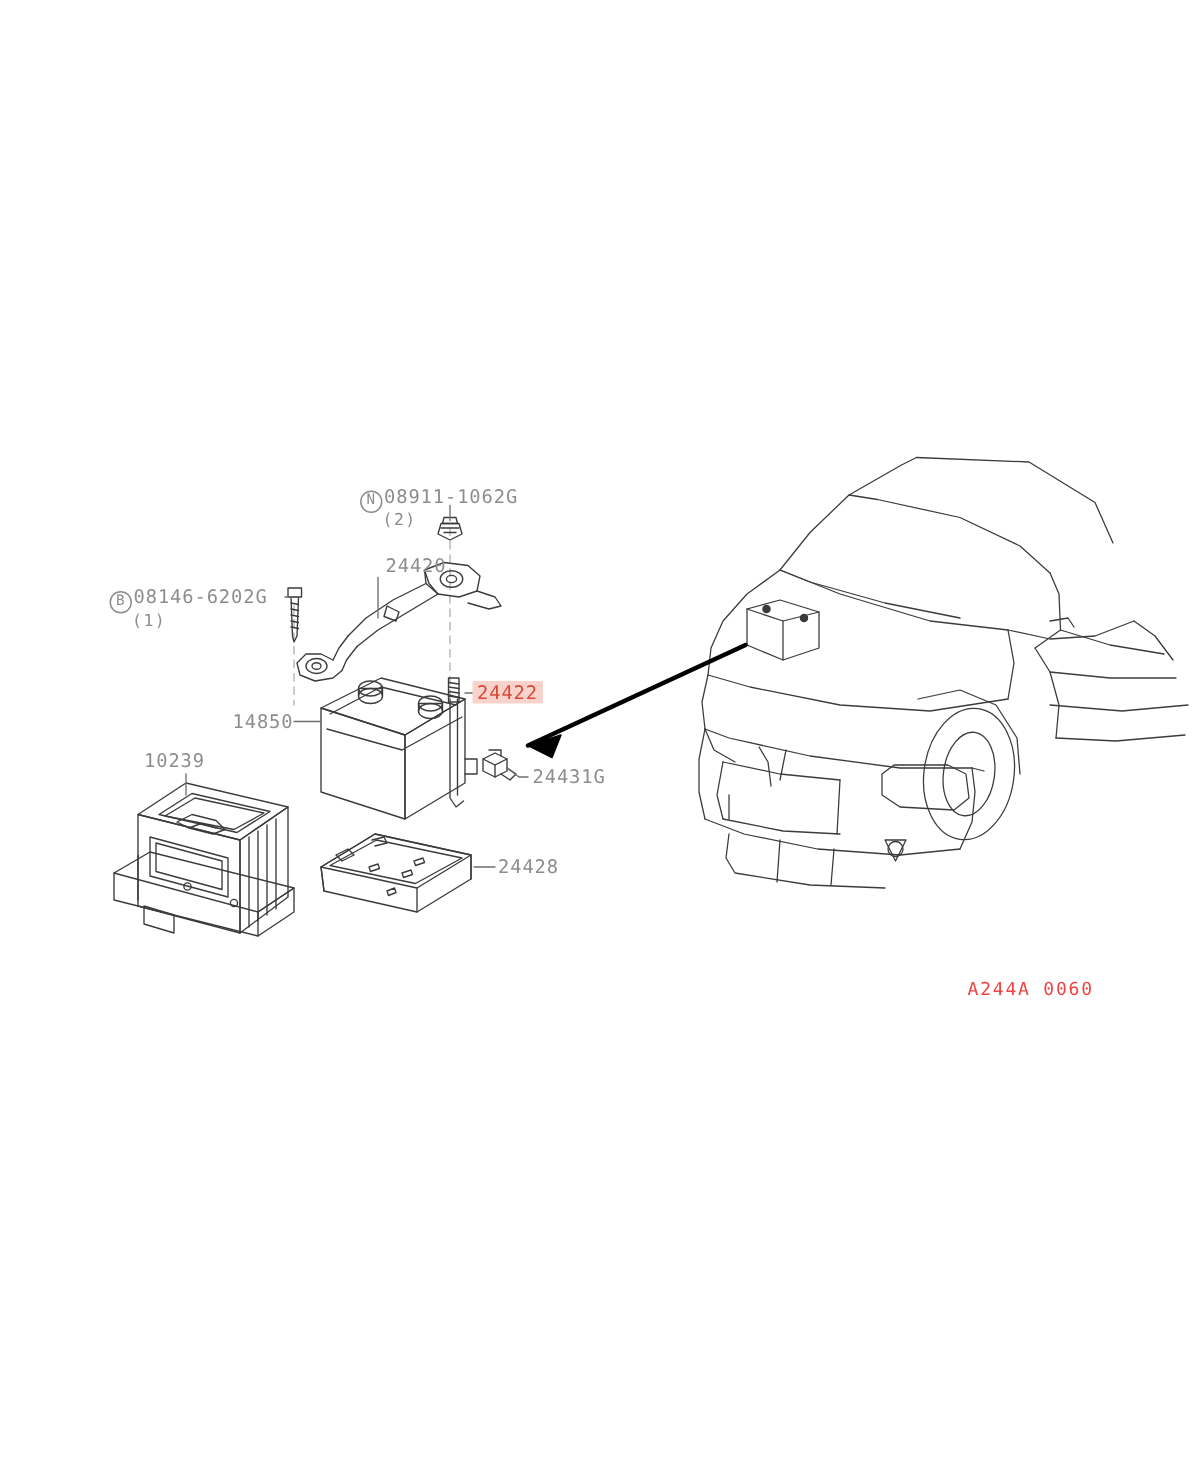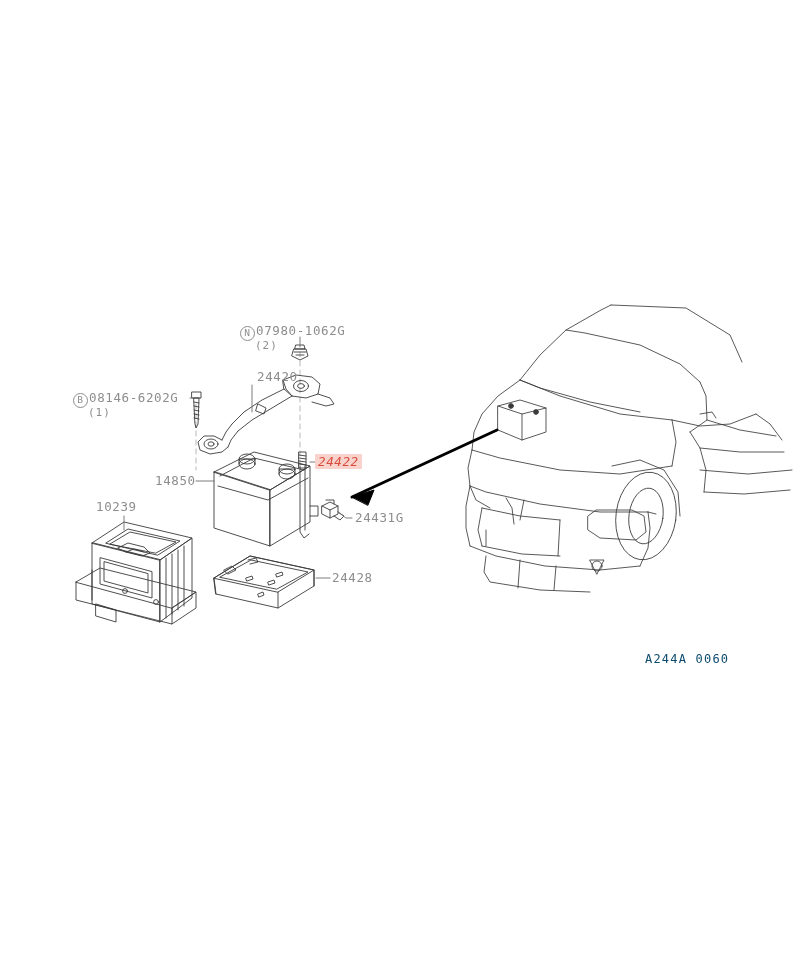--- a/index.html
+++ b/index.html
@@ -17,37 +17,36 @@
     letter-spacing:0.6px;
     white-space:nowrap;
     line-height:1.05;
   }
   .lbl .qty{display:block;font-size:11px;letter-spacing:1px;margin-top:-1px;}
   .lbl.hl{
     color:#d84a3a;
     background:#f9d2cc;
     padding:1px 3px 1px 3px;
     border-radius:1px;
-    font-style:italic;
   }
   .circ{
     display:inline-block;
     width:13px;height:13px;
     border:1px solid #8d8d8d;
     border-radius:50%;
     text-align:center;
     line-height:12px;
     font-size:9.5px;
     margin-right:1px;
     vertical-align:-1px;
     color:#8d8d8d;
   }
   #diagcode{
     position:absolute;left:645px;top:652px;
-    color:#0c4a6e;font-size:12px;letter-spacing:1.2px;
+    color:#ef4444;font-size:12px;letter-spacing:1.2px;
     font-family:"DejaVu Sans Mono","Liberation Mono",monospace;
     white-space:nowrap;
   }
   
   #wm{position:absolute;left:300px;top:598px;width:215px;height:80px;}
   #wm .wtop{
     position:absolute;left:8px;top:0px;
     font-family:"DejaVu Sans","Liberation Sans",sans-serif;
     font-weight:bold;font-style:italic;font-size:36px;
     color:#1a1a1a;letter-spacing:-1px;
@@ -282,21 +281,21 @@
         <path d="M196 481 L 214 481"></path>
         <path d="M310 462 L 322 462"></path>
         <path d="M338 512 L 346 518 L 352 518"></path>
         <path d="M124 516 L 124 530"></path>
         <path d="M316 578 L 330 578"></path>
       </g>
     </g>
   </svg>
 
   <div class="lbl" style="left:240px;top:324px;">
-    <span class="circ">N</span><span>07980-1062G</span>
+    <span class="circ">N</span><span>08911-1062G</span>
     <span class="qty" style="margin-left:15px;">(2)</span>
   </div>
 
   <div class="lbl" style="left:73px;top:391px;">
     <span class="circ">B</span><span>08146-6202G</span>
     <span class="qty" style="margin-left:15px;">(1)</span>
   </div>
 
   <div class="lbl" style="left:225px;top:370px;margin-left:32px;">24420</div>
 

